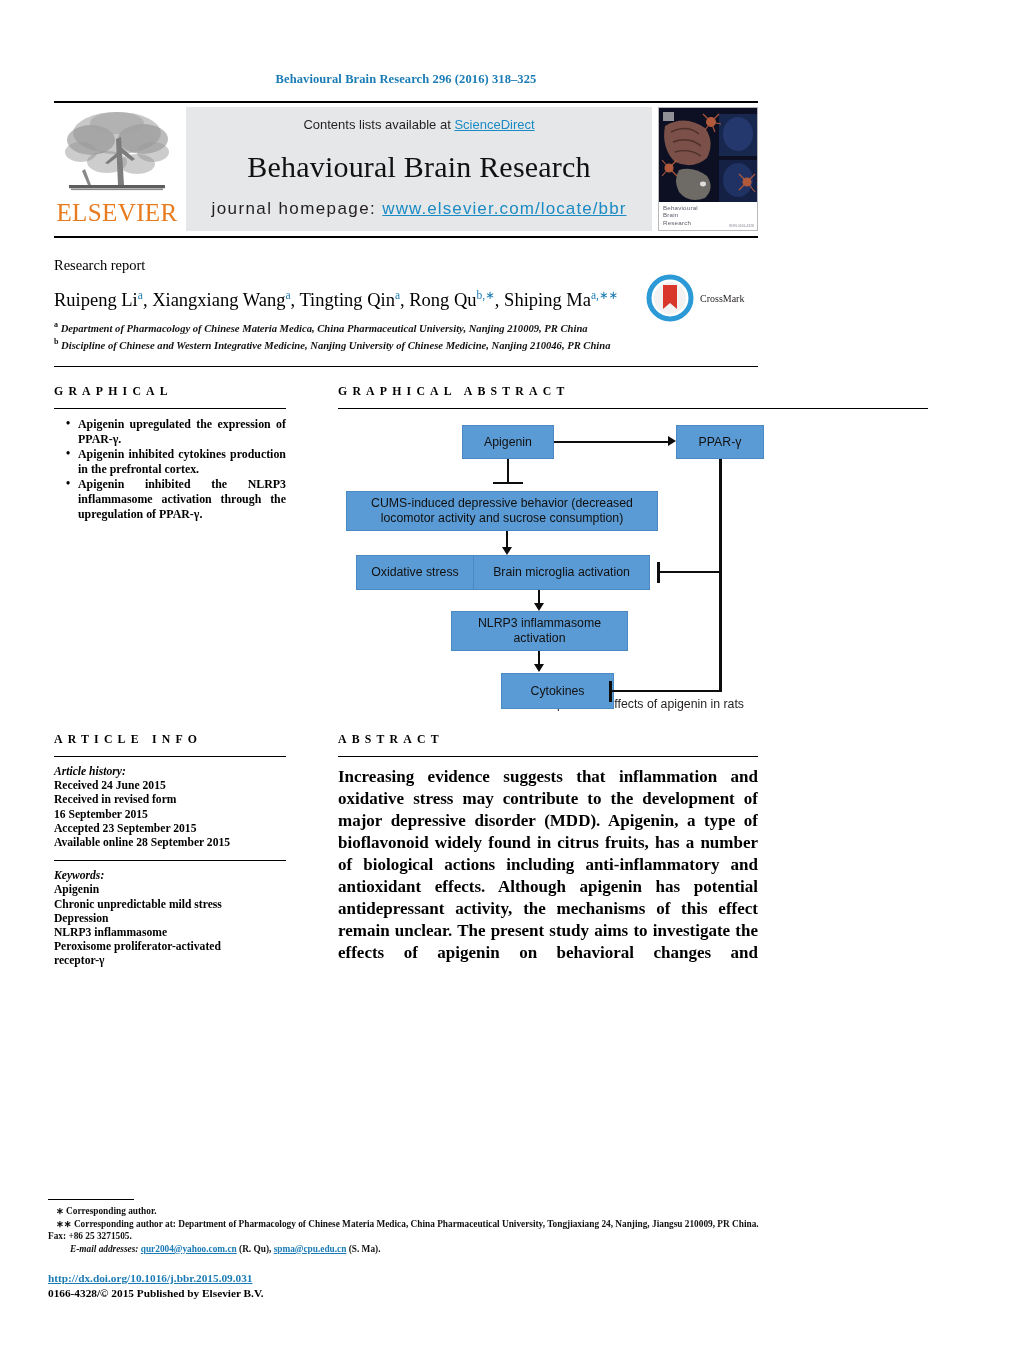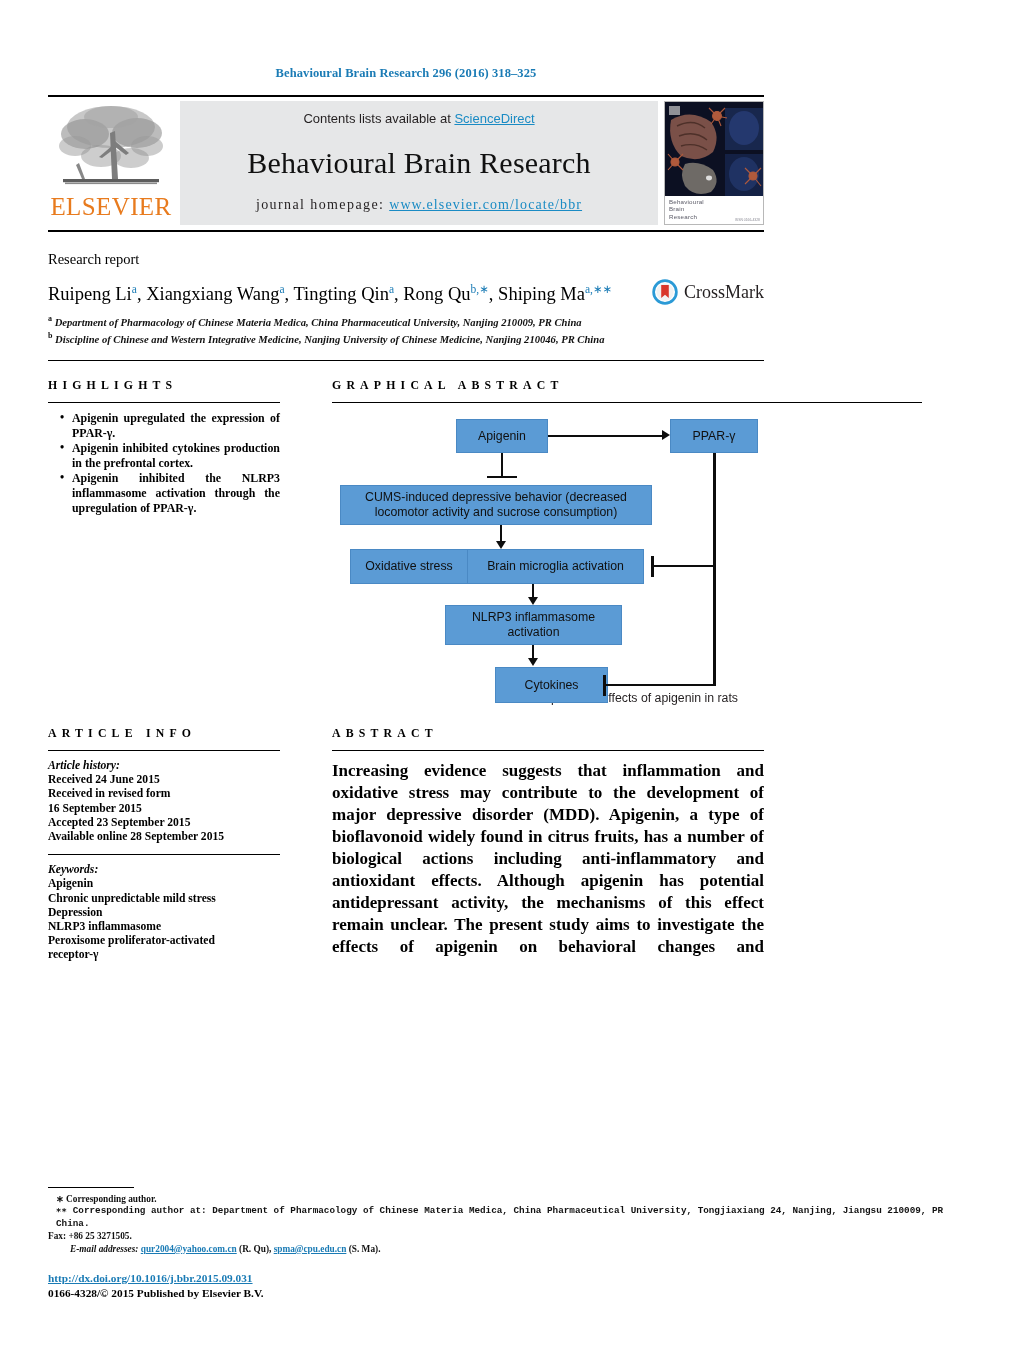--- a/index.html
+++ b/index.html
@@ -6,21 +6,21 @@
   html, body { margin: 0; padding: 0; }
   body {
     width: 1020px;
     height: 1351px;
     background: #ffffff;
     font-family: "Liberation Serif", serif;
     color: #000;
     position: relative;
     overflow: hidden;
   }
-  .page { position: relative; width: 812px; height: 1351px; padding: 0; }
+  .page { position: relative; width: 812px; height: 1351px; padding: 6px; }
 
   
   .runhead {
     text-align: center;
     color: #1a7bb5;
     font-family: "Liberation Serif", serif;
     font-weight: bold;
     font-size: 12.5px;
     padding-top: 66px;
     letter-spacing: .1px;
@@ -69,22 +69,22 @@
   }
   .banner .contents .sd { color: #1a8bc4; }
   .banner .jtitle {
     font-family: "Liberation Serif", serif;
     font-size: 30px;
     color: #111;
     letter-spacing: .2px;
     margin: 2px 0 0 0;
   }
   .banner .homepage {
-    font-family: Liberation Serif, serif;
-    font-size: 14px;
+    font-family: Liberation Sans, sans-serif;
+    font-size: 17px;
     letter-spacing: 1.4px;
     color: #231f20;
   }
   .banner .homepage .url { color: #1a8bc4; letter-spacing: 1.1px; }
 
   .cover-thumb {
     width: 100px;
     flex: 0 0 100px;
     margin-left: 6px;
     border: 1px solid #b8b8b8;
@@ -149,21 +149,21 @@
   .affil sup { font-style: normal; font-size: 8px; }
 
   .crossmark {
     position: absolute;
     right: 0; top: 24px;
     width: 112px; height: 58px;
     display: flex; align-items: center; gap: 6px;
   }
   .crossmark .cm-text {
     font-family: "Liberation Serif", serif;
-    font-size: 18px;
+    font-size: 10px;
     color: #231f20;
   }
 
   .rule-title { border-top: 1.1px solid #000; margin: 14px 48px 0 48px; }
 
   
   .cols { display: flex; margin: 0 48px; }
   .col-left { width: 248px; flex: 0 0 248px; padding-right: 16px; }
   .col-right { flex: 1 1 auto; padding-left: 36px; }
 
@@ -367,21 +367,21 @@
         <path d="M17 11 h14 v24 l-7 -6 l-7 6 Z" fill="#d9372b"></path>
       </svg>
       <span class="cm-text">CrossMark</span>
     </div>
   </div>
 
   <div class="rule-title"></div>
 
   <div class="cols">
     <div class="col-left">
-      <div class="sechead">HIGHLIGHTS</div>
+      <div class="sechead">GRAPHICAL</div>
       <div class="sechead-rule"></div>
       <ul class="highlights">
         <li>Apigenin upregulated the expression of PPAR-γ.</li>
         <li>Apigenin inhibited cytokines production in the prefrontal cortex.</li>
         <li>Apigenin inhibited the NLRP3 inflammasome activation through the upregulation of PPAR-γ.</li>
       </ul>
     </div>
 
     <div class="col-right">
       <div class="sechead">GRAPHICAL ABSTRACT</div>
@@ -460,21 +460,21 @@
     <div class="col-right">
       <div class="sechead">ABSTRACT</div>
       <div class="sechead-rule"></div>
       <div class="abstract">Increasing evidence suggests that inflammation and oxidative stress may contribute to the development of major depressive disorder (MDD). Apigenin, a type of bioflavonoid widely found in citrus fruits, has a number of biological actions including anti-inflammatory and antioxidant effects. Although apigenin has potential antidepressant activity, the mechanisms of this effect remain unclear. The present study aims to investigate the effects of apigenin on behavioral changes and inflammatory responses induced by chronic unpredictable mild stress (CUMS) in rats. GW9662, a selective peroxisome proliferator-activated receptor gamma (PPARγ) inhibitor, was administered 30 min before apigenin. We found that treatment with apigenin (20 mg/kg, intragastrically) for three weeks remarkably ameliorated CUMS-induced behavioral abnormalities, such as decreased locomotor activity and reduced sucrose consumption. In response to oxidative stress, the NLRP3 inflammasome was activated and IL-1β secretion increased in the prefrontal cortex (PFC) of CUMS rats. However, apigenin treatment upregulated PPARγ expression and downregulated the expression of NLRP3, which subsequently downregulated the production of IL-1β. In addition, GW9662 diminished the inhibitory effects of apigenin on the NLRP3 inflammasome. In conclusion, our</div>
     </div>
   </div>
 
   <div class="footer">
     <div class="foot-rule"></div>
     <div class="foot-line" style="padding-left:8px;">∗ Corresponding author.</div>
-    <div class="foot-line" style="padding-left:8px;font-family:Liberation Mono, monospace;">∗∗ Corresponding author at: Department of Pharmacology of Chinese Materia Medica, China Pharmaceutical University, Tongjiaxiang 24, Nanjing, Jiangsu 210009, PR China.</div>
+    <div class="foot-line" style="padding-left:8px;">∗∗ Corresponding author at: Department of Pharmacology of Chinese Materia Medica, China Pharmaceutical University, Tongjiaxiang 24, Nanjing, Jiangsu 210009, PR China.</div>
     <div class="foot-line">Fax: +86 25 3271505.</div>
     <div class="foot-line" style="padding-left:22px;">
       <span class="it">E-mail addresses:</span>
       <a class="lnk" href="#">qur2004@yahoo.com.cn</a>
       <span>(R. Qu),</span>
       <a class="lnk" href="#">spma@cpu.edu.cn</a>
       <span>(S. Ma).</span>
     </div>
   </div>
 

